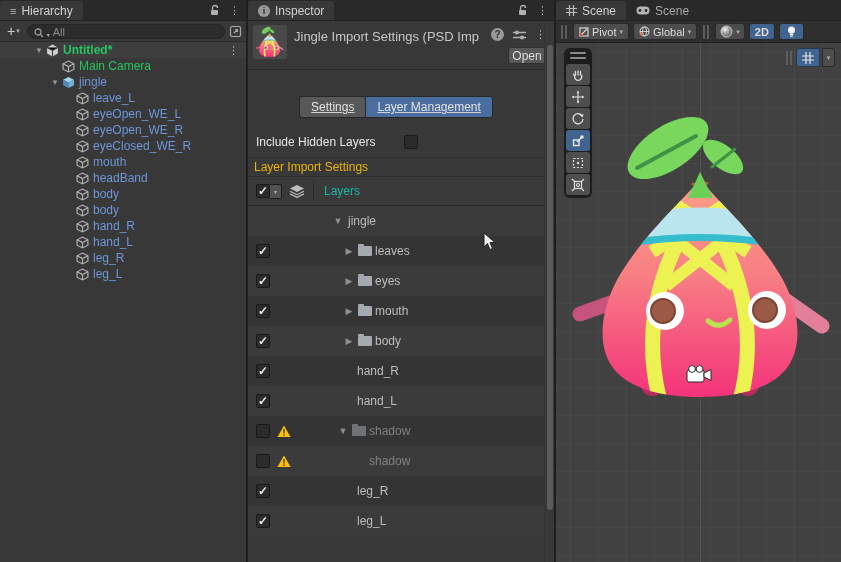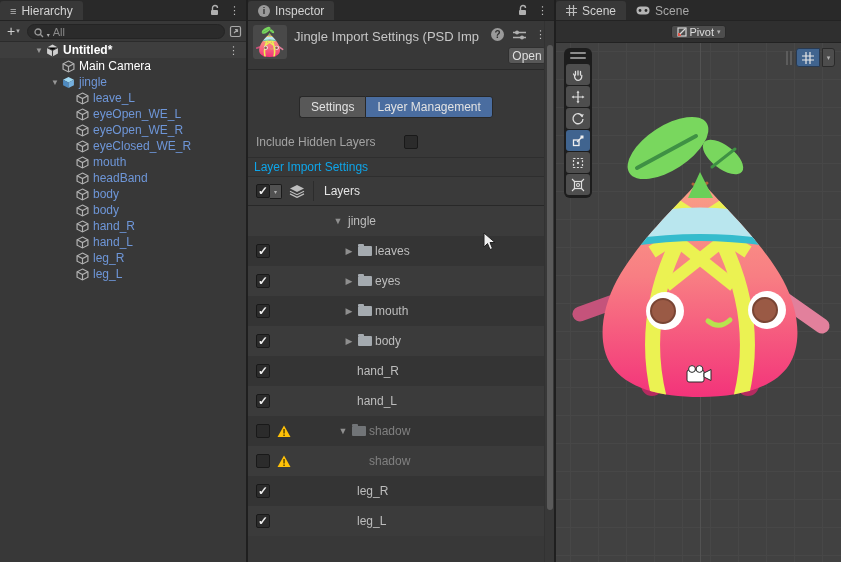--- a/index.html
+++ b/index.html
@@ -25,52 +25,52 @@
   .caret { font-size:7px; color:#b0b0b0; }
   .searchfield { flex:1; height:15px; background:#2b2b2b; border:1px solid #242424;
     border-radius:8px; display:flex; align-items:flex-end; padding:0 6px; gap:3px; }
   .searchfield input { background:transparent; border:none; outline:none; color:#c8c8c8;
     font-size:11px; width:100%; font-family:"Liberation Sans",sans-serif; }
   .searchfield input::placeholder { color:#8a8a8a; }
   .tree { position:absolute; top:42px; left:0; right:0; }
   .h-row { height:16px; display:flex; align-items:center; font-size:12px; }
   .h-row .sp { display:inline-block; height:1px; }
   .h-row .tri { width:14px; font-size:8px; color:#969696; text-align:center; flex:none; }
-  .h-row .h-label { margin-left:4px; white-space:nowrap; color:#ffffff; }
+  .h-row .h-label { margin-left:4px; white-space:nowrap; color:#22c55e; }
   .h-row.blue .h-label { color:#6e96d8; }
   .h-row.scene-row { background:#3e3e3e; font-weight:bold; }
   .h-row .kebab { margin-left:auto; padding-right:7px; font-weight:normal; }
   .h-row svg { flex:none; }
   
   #inspector { left:248px; width:306px; }
   .insp-header { position:absolute; top:21px; left:0; right:0; height:49px; background:#383838;
     border-bottom:1px solid #292929;padding-left:38px; }
   .thumb { position:absolute; left:5px; top:4px; width:34px; height:34px; background:#494949;
     border-radius:3px; display:flex; align-items:center; justify-content:center; }
   .insp-title { position:absolute; left:46px; top:8px; right:62px; font-size:13px; color:#c6c6c6;
     white-space:nowrap; overflow:hidden; }
   .insp-icons { position:absolute; right:8px; top:7px; display:flex; gap:9px; align-items:center; }
   .openbtn { position:absolute; right:8px; top:26px; width:38px; height:17px; background:#585858;
     border:1px solid #303030; border-radius:3px; color:#dedede; font-size:12px;
     display:flex; align-items:center; justify-content:center; }
-  .tabs-row { position:absolute; top:96px; left:0; right:10px; display:flex; justify-content:center; }
+  .tabs-row { position:absolute; top:96px; left:0; right:10px; display:flex; justify-content:center;text-decoration:underline; }
   .seg { height:22px; display:flex; align-items:center; padding:0 11px; font-size:12px;
     background:#585858; border:1px solid #282828; color:#e2e2e2; }
   .seg.first { border-radius:3px 0 0 3px; border-right:none; }
   .seg.active { background:#4a6da0; border-radius:0 3px 3px 0; }
   .include-row { position:absolute; top:134px; left:8px; right:10px; height:16px;
-    display:flex; align-items:center; color:#a3a3a3; }
+    display:flex; align-items:center; color:#e5e5e5; }
   .include-row .checkbox { position:absolute; left:148px; }
   .section-head { position:absolute; top:157px; left:0; right:10px; height:20px; background:#383838;
     border-top:1px solid #2e2e2e; border-bottom:1px solid #2e2e2e; display:flex; align-items:center;
-    padding-left:6px; color:#0ea5e9; }
+    padding-left:6px; color:#eab308; }
   .layers-head { position:absolute; top:177px; left:0; right:10px; height:29px; background:#3a3a3a;
     border-bottom:1px solid #282828; display:flex; align-items:center; padding-left:8px; }
   .layers-head .divider { width:1px; height:20px; background:#2c2c2c; margin:0 10px 0 8px; }
-  .layers-head .hl { color:#e5e5e5; }
+  .layers-head .hl { color:#14b8a6; }
   .ddcaret { width:12px; height:15px; background:#515151; border:1px solid #1a1a1a; border-left:none;
     border-radius:0 2px 2px 0; display:flex; align-items:center; justify-content:center; }
   .checkbox { width:14px; height:14px; background:#2b2b2b; border:1px solid #191919; border-radius:2px;
     position:relative; flex:none; }
   .checkbox.checked::after { content:"\2713"; position:absolute; left:1px; top:-1px;
     color:#efefef; font-size:12px; font-weight:bold; }
   .layer-list { position:absolute; top:206px; left:0; right:10px; }
   .l-row { height:30px; position:relative; background:#3b3b3b; }
   .l-row.alt { background:#343434; }
   .l-row .checkbox { position:absolute; left:8px; top:8px; }
@@ -84,21 +84,21 @@
     margin-left:2px; flex:none; }
   .folder::before { content:""; position:absolute; top:-2px; left:0; width:6px; height:2px;
     background:#a4aaaf; border-radius:1px 1px 0 0; }
   .vscroll { position:absolute; top:21px; right:0; bottom:0; width:10px; background:#383838;
     border-left:1px solid #323232; }
   .vscroll .thumbbar { position:absolute; left:2px; width:6px; top:24px; height:465px;
     background:#5a5a5a; border-radius:3px; }
   
   #scene { left:556px; width:285px; }
   .scn-toolbar { position:absolute; top:21px; left:0; right:0; height:22px; background:#2f2f2f;
-    border-bottom:1px solid #222; display:flex; align-items:center; gap:4px; padding:0 3px;flex-direction:column; }
+    border-bottom:1px solid #222; display:flex; align-items:center; gap:4px; padding:0 3px; }
   .tbtn { height:17px; background:#4d4d4d; border:1px solid #2a2a2a; border-radius:3px;
     display:flex; align-items:center; gap:3px; padding:0 5px; color:#dcdcdc; font-size:11px; }
   .tbtn.blue { background:#40648f; }
   .handle2 { width:6px; height:14px; border-left:2px solid #5c5c5c; border-right:2px solid #5c5c5c; margin:0 2px; }
   .viewport { position:absolute; top:43px; left:0; right:0; bottom:0; background:#414141;
     background-image:linear-gradient(#474747 1px, transparent 1px),
       linear-gradient(90deg,#474747 1px, transparent 1px);
     background-size:28px 28px; background-position:14px 8px; overflow:hidden; }
   .axis-v { position:absolute; left:144px; top:0; bottom:0; width:1px; background:#525252; }
   .char-svg { position:absolute; left:0; top:0; pointer-events:none; }

